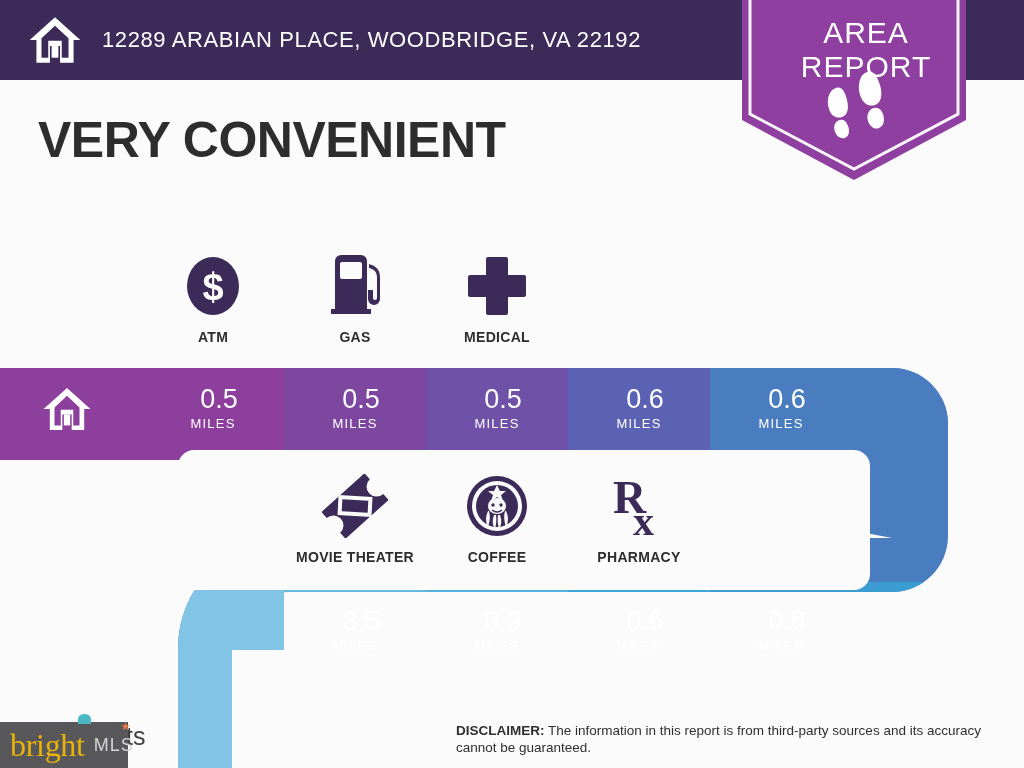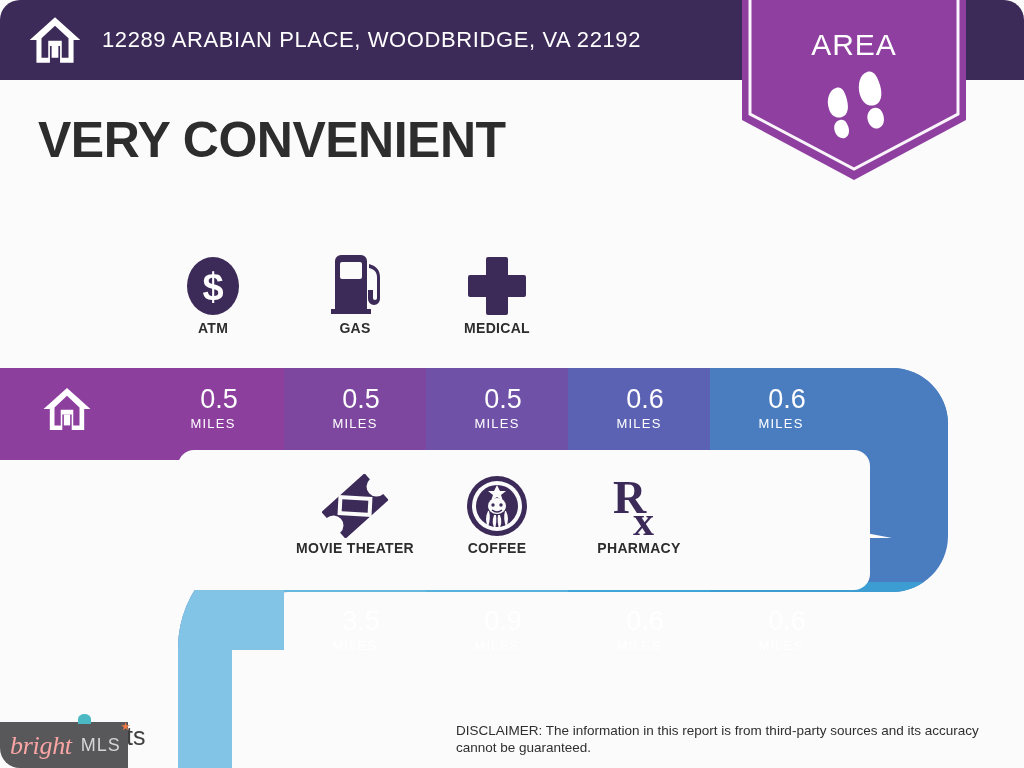--- a/index.html
+++ b/index.html
@@ -3,21 +3,21 @@
 <meta charset="utf-8">
 <title>Area Report</title>
 <style>
   html,body{margin:0;padding:0;}
   body{
     width:1024px;height:768px;overflow:hidden;
     background:#fbfbfb;
     font-family:"Liberation Sans", sans-serif;
     position:relative;
   }
-  #page{position:absolute;left:0;top:0;width:1024px;height:768px;overflow:hidden;background:#fbfbfb;border-radius:20px;}
+  #page{position:absolute;left:0;top:0;width:1024px;height:768px;overflow:hidden;background:#fbfbfb;}
 
   
   .header{
     position:absolute;left:0;top:0;width:1024px;height:80px;
     background:#3c2a58;
     display:flex;align-items:center;
   }
   .header-home{
     margin-left:28px;width:54px;height:54px;display:block;flex:0 0 auto;
   }
@@ -26,23 +26,23 @@
     font-weight:400;white-space:nowrap;
   }
 
   
   .badge{
     position:absolute;left:728px;top:0;width:252px;height:180px;
     z-index:6;
   }
   .badge svg{display:block;}
   .badge-text{
-    position:absolute;left:0;top:16px;width:252px;text-align:center;
+    position:absolute;left:12px;top:16px;width:252px;text-align:center;
     color:#fff;font-size:30px;line-height:34px;font-weight:400;
-    letter-spacing:1px;pointer-events:none;margin-top:12px;
+    letter-spacing:1px;pointer-events:none;
   }
 
   
   .headline{
     position:absolute;left:38px;top:112px;
     font-size:50px;font-weight:bold;color:#2d2d2d;letter-spacing:-0.5px;
     line-height:56px;margin:0;
   }
   .subline{
     position:absolute;left:38px;top:174px;width:700px;
@@ -56,21 +56,21 @@
   
   .iconrow{position:absolute;display:flex;z-index:4;}
   .iconrow-1{left:142px;top:252px;width:710px;}
   .iconrow-2{left:284px;top:472px;width:568px;}
   .iconcell{
     width:142px;display:flex;flex-direction:column;align-items:center;justify-content:flex-end;
   }
   .iconcell .glyph{height:68px;display:flex;align-items:center;justify-content:center;}
   .iconcell .glyph svg{display:block;}
   .iconcell .caption{
-    font-size:14px;font-weight:bold;color:#2d2d2d;letter-spacing:.3px;
+    margin-top:9px;font-size:14px;font-weight:bold;color:#2d2d2d;letter-spacing:.3px;
     white-space:nowrap;
   }
 
   
   .whitecard{
     position:absolute;left:178px;top:450px;width:692px;height:140px;
     background:#fbfbfb;border-radius:16px;z-index:3;
   }
 
   
@@ -92,39 +92,39 @@
   
   .footer-reports{
     position:absolute;left:58px;top:722px;font-size:25px;color:#3f3f3f;z-index:2;
     white-space:nowrap;
   }
   .brightmls{
     position:absolute;left:0px;top:722px;width:128px;height:46px;
     background:#58585a;z-index:7;display:flex;align-items:center;
   }
   .brightmls .bm-bright{
-    margin-left:10px;color:#fca5a5;font-family:"Liberation Serif",serif;
-    font-size:26px;line-height:25px;letter-spacing:-.3px;position:relative;font-style:italic;
+    margin-left:10px;color:#eab308;font-family:"Liberation Serif",serif;
+    font-size:32px;line-height:25px;letter-spacing:-.3px;position:relative;
   }
   .bm-star{
     position:absolute;right:-2px;top:0px;width:9px;height:9px;background:#f07b42;
     clip-path:polygon(50% 0%,61% 35%,98% 35%,68% 57%,79% 91%,50% 70%,21% 91%,32% 57%,2% 35%,39% 35%);
   }
   .bm-teal{
     position:absolute;left:78px;top:-8px;width:13px;height:10px;background:#4bb9c4;
     border-radius:50% 50% 0 0;z-index:8;
   }
   .brightmls .bm-mls{
     margin-left:9px;color:#d6d6d6;font-size:18px;letter-spacing:1px;
   }
   .disclaimer{
     position:absolute;left:456px;top:722px;width:548px;
     font-size:13.5px;line-height:17px;color:#2f2f2f;z-index:2;
   }
-  .disclaimer b{font-weight:normal;margin-top:22px;}
+  .disclaimer b{font-weight:bold;margin-top:22px;}
 </style>
 </head>
 <body>
 
 <div id="page">
 
   <div class="header">
     <svg class="header-home" viewBox="0 0 64 58">
       <path fill="#ffffff" d="M32 2 L62 29 L54 29 L54 56 L38 56 L38 36 L26 36 L26 56 L10 56 L10 29 L2 29 Z"></path>
       <path fill="#3c2a58" d="M32 12 L48 27 L48 50 L40 50 L40 30 L24 30 L24 50 L16 50 L16 27 Z"></path>
@@ -139,20 +139,21 @@
       <path d="M22 0 L22 114 L126 169 L230 114 L230 0" fill="none" stroke="#ffffff" stroke-width="3" opacity="0.95"></path>
       <g fill="#ffffff">
         <path d="M108 88 c-7 2 -10 12 -7 21 c2 7 8 10 13 8 c6 -2 7 -9 5 -17 c-2 -8 -5 -14 -11 -12 Z"></path>
         <path d="M112 120 c-5 1 -7 6 -5 12 c2 5 6 7 10 6 c4 -2 5 -7 3 -12 c-2 -5 -4 -7 -8 -6 Z"></path>
         <path d="M139 72 c-7 2 -10 13 -7 23 c3 9 9 12 15 10 c6 -2 8 -10 5 -20 c-3 -10 -7 -15 -13 -13 Z"></path>
         <path d="M146 108 c-5 1 -8 7 -6 13 c2 6 7 9 11 7 c5 -2 6 -8 4 -14 c-2 -5 -5 -7 -9 -6 Z"></path>
       </g>
     </svg>
     <div class="badge-text">
       <div>AREA</div>
+      <div>REPORT</div>
     </div>
   </div>
 
   <div class="headline">VERY CONVENIENT</div>
 
   <div class="ribbon-wrap">
     <svg width="1024" height="408" viewBox="0 0 1024 408">
       <defs>
         <clipPath id="ribbonClip">
           <path d="M0 10 L892 10 A54 54 0 0 1 946 64 L946 176 A54 54 0 0 1 892 230

